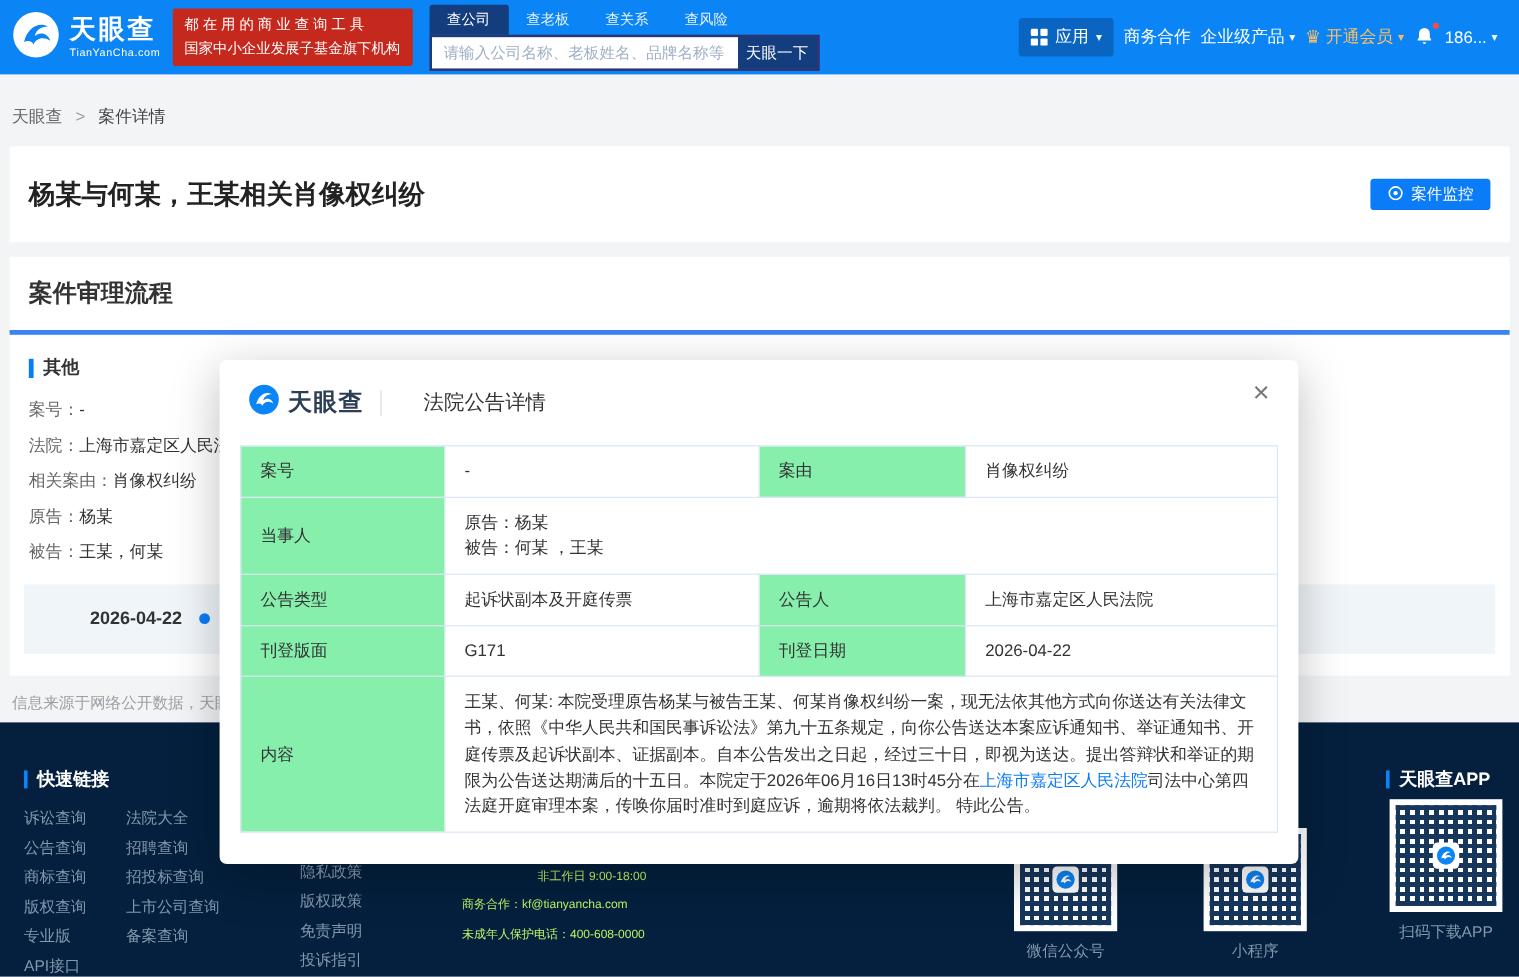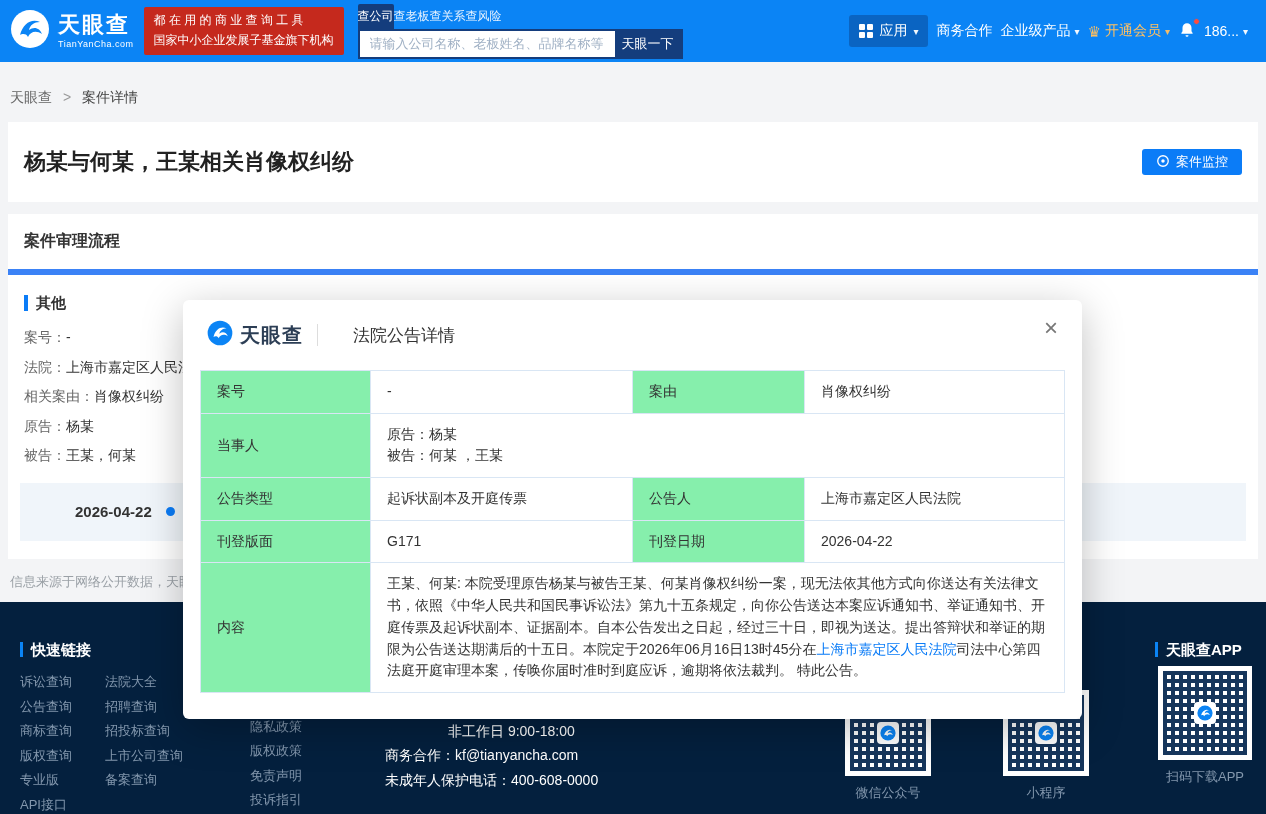--- a/index.html
+++ b/index.html
@@ -12,21 +12,21 @@
 
   
   .topbar { height:62px; background:#0b84f5; display:flex; align-items:center; padding:0 10px; }
   .logo { display:flex; align-items:center; gap:8px; cursor:pointer; }
   .logo-texts { display:flex; flex-direction:column; color:#fff; line-height:1; }
   .logo-cn { font-size:22px; font-weight:bold; letter-spacing:2px; }
   .logo-en { font-size:9px; margin-top:4px; letter-spacing:.5px; }
   .badge { background:#c5291d; color:#fff; font-size:12px; padding:4px 10px; margin-left:10px; line-height:1.65; border-radius:2px; white-space:nowrap; }
   .search-area { margin-left:14px; }
   .tabs { display:flex; font-size:12px; color:#e6f2ff; }
-  .tab { padding:4px 0; cursor:pointer; }
+  .tab { padding:4px 15px; cursor:pointer; }
   .tab.active { background:#143d7d; border-radius:2px 2px 0 0; color:#fff; }
   .search-box { display:flex; border:2px solid #143d7d; background:#be185d; height:30px; }
   .search-box input { border:0; outline:0; width:255px; padding:0 10px; font-size:13px; color:#333; font-family:inherit; }
   .search-box input::placeholder { color:#9fb0c4; }
   .search-btn { background:#143d7d; color:#fff; border:0; font-size:13px; width:66px; cursor:pointer; font-family:inherit; }
   .top-right { margin-left:auto; display:flex; align-items:center; gap:8px; color:#fff; font-size:14px; padding-right:8px; }
   .apps-chip { display:flex; align-items:center; gap:6px; background:rgba(10,50,110,.38); padding:7px 10px; border-radius:3px; cursor:pointer; }
   .grid-icon { display:grid; grid-template-columns:6px 6px; grid-gap:2px; }
   .grid-icon i { width:6px; height:6px; background:#fff; border-radius:1px; }
   .caret { font-size:10px; opacity:.95; }
@@ -42,21 +42,21 @@
   .bc-sep { margin:0 7px; color:#999; }
   .bc-cur { color:#444; }
 
   
   .title-card { margin:0 8px; background:#fff; padding:25px 16px; display:flex; align-items:center; justify-content:space-between; }
   .page-title { margin:0; font-size:22px; color:#222; font-weight:bold; }
   .monitor-btn { display:flex; align-items:center; gap:6px; background:#0b7cf7; color:#fff; border:0; font-size:13px; padding:4px 14px; border-radius:3px; cursor:pointer; font-family:inherit; }
 
   
   .case-card { margin:12px 8px 0; background:#fff; padding-bottom:18px; }
-  .card-header { padding:17px 16px; font-size:16px; font-weight:bold; color:#333; border-bottom:6px solid #3b82f6; }
+  .card-header { padding:17px 16px; font-size:20px; font-weight:bold; color:#333; border-bottom:4px solid #3b82f6; }
   .subsection { margin:20px 16px 12px; font-size:15px; font-weight:bold; color:#333; border-left:4px solid #0b7cf7; padding-left:8px; line-height:16px; }
   .fields { margin:0 16px; font-size:14px; }
   .field-row { line-height:29.5px; white-space:nowrap; }
   .f-label { color:#666; }
   .f-value { color:#333; }
   .timeline-band { margin:12px 12px 0; background:#f0f5fa; height:58px; display:flex; align-items:center; padding-left:55px; }
   .t-date { font-size:15px; font-weight:bold; color:#333; }
   .t-dot { width:9px; height:9px; border-radius:50%; background:#0b7cf7; margin-left:14px; }
 
   .disclaimer { margin:14px 10px 0; font-size:13px; color:#9aa0a6; }
@@ -64,21 +64,21 @@
   
   footer { position:absolute; left:0; top:602px; width:1266px; height:212px; background:#04203e; overflow:hidden; }
   .f-title { position:absolute; font-size:15px; font-weight:bold; color:#fff; border-left:3px solid #0b84f5; padding-left:8px; line-height:15px; }
   .f-title.quick { left:20px; top:40px; }
   .f-title.app { left:1155px; top:40px; }
   ul.f-col { list-style:none; margin:0; padding:0; position:absolute; font-size:13px; color:#8397ad; }
   .f-col li { line-height:24.5px; cursor:pointer; }
   .f-col.c1 { left:20px; top:68px; }
   .f-col.c2 { left:105px; top:68px; }
   .f-col.c3 { left:250px; top:88px; }
-  .f-contact { position:absolute; left:385px; top:92px; font-size:14px; color:#ffffff; }
+  .f-contact { position:absolute; left:385px; top:92px; font-size:10px; color:#bef264; }
   .f-contact div { line-height:24.5px; }
   .f-contact .indent { padding-left:63px; }
   .qr-group { position:absolute; text-align:center; }
   .qr-g1 { left:845px; top:88px; }
   .qr-g2 { left:1003px; top:88px; }
   .qr-g3 { left:1158px; top:64px; }
   .qr { width:86px; height:86px; background:#fff; padding:5px; position:relative; margin:0 auto; }
   .qr-g3 .qr { width:94px; height:94px; }
   .qr-pattern { width:100%; height:100%;
     background-image:repeating-linear-gradient(0deg,#16365c 0 4px,transparent 4px 8px),

